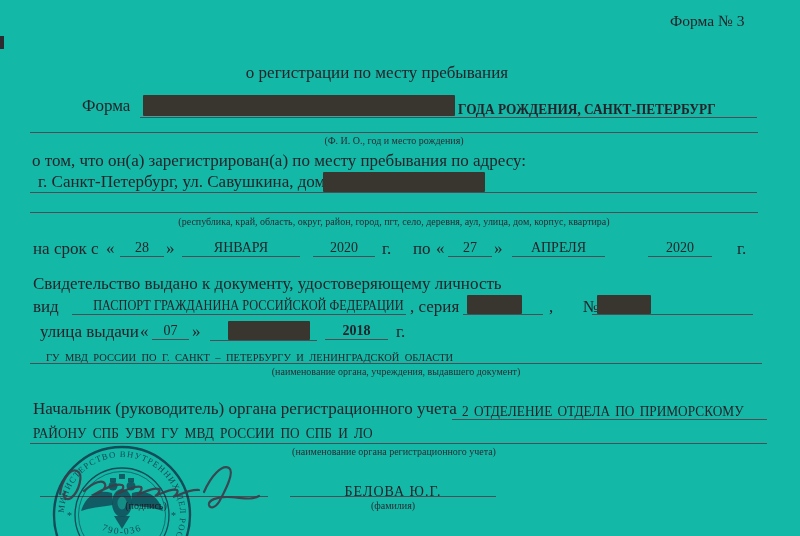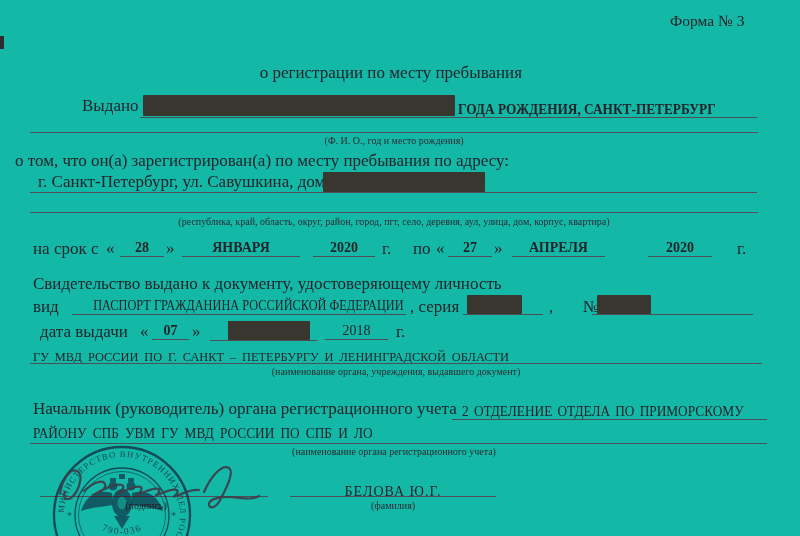--- a/index.html
+++ b/index.html
@@ -17,48 +17,48 @@
     padding-left:16px;
   }
   .t{position:absolute;font-size:17px;line-height:20px;white-space:nowrap;}
   .sm{position:absolute;font-size:10px;line-height:12px;color:#2a2b33;white-space:nowrap;}
   .b{font-weight:bold;}
   .cond{display:inline-block;transform:scaleX(0.9);transform-origin:left center;white-space:nowrap;}
   .condc{display:inline-block;transform:scaleX(0.9);transform-origin:center center;white-space:nowrap;}
   .uline{position:absolute;height:1px;background:var(--line);}
   .cell{
     position:absolute;top:239px;height:17px;border-bottom:1px solid var(--line);
-    text-align:center;font-weight:bold;font-size:14px;line-height:18px;white-space:nowrap;
+    text-align:center;font-weight:normal;font-size:14px;line-height:18px;white-space:nowrap;
   }
   .redact{position:absolute;background:var(--redact);border-radius:1px;}
   .capcenter{text-align:center;}
   .stamp-svg{position:absolute;left:50px;top:443px;mix-blend-mode:multiply;opacity:.88;}
   .sig-svg{position:absolute;left:52px;top:458px;}
   .artifact{position:absolute;background:#2c2c30;}
 </style>
 </head>
 <body>
 
 <div class="page">
 
   <div class="artifact" style="left:0;top:36px;width:4px;height:13px;"></div>
 
   <div class="t" style="left:670px;top:11px;font-size:15.5px;">Форма № 3</div>
 
-  <div class="t" style="left:250px;top:63px;width:272px;text-align:right;">о регистрации по месту пребывания</div>
+  <div class="t" style="left:241px;top:63px;width:272px;text-align:center;">о регистрации по месту пребывания</div>
 
-  <div class="t" style="left:82px;top:96px;">Выдано</div>
+  <div class="t" style="left:82px;top:96px;">Форма</div>
   <div class="uline" style="left:140px;top:117px;width:617px;"></div>
   <div class="redact" style="left:143px;top:95px;width:312px;height:21px;"></div>
   <div class="t b" style="left:458px;top:100px;font-size:14px;"><span class="cond" style="transform:scaleX(0.95);">ГОДА РОЖДЕНИЯ, САНКТ-ПЕТЕРБУРГ</span></div>
 
   <div class="uline" style="left:30px;top:132px;width:728px;"></div>
   <div class="sm capcenter" style="left:124px;top:135px;width:540px;">(Ф. И. О., год и место рождения)</div>
 
-  <div class="t" style="left:15px;top:151px;text-align:right;">о том, что он(а) зарегистрирован(а) по месту пребывания по адресу:</div>
+  <div class="t" style="left:32px;top:151px;text-align:right;">о том, что он(а) зарегистрирован(а) по месту пребывания по адресу:</div>
 
   <div class="t" style="left:38px;top:172px;">г. Санкт-Петербург, ул. Савушкина, дом</div>
   <div class="redact" style="left:323px;top:172px;width:162px;height:20px;"></div>
   <div class="uline" style="left:30px;top:192px;width:727px;"></div>
   <div class="uline" style="left:30px;top:212px;width:728px;"></div>
   <div class="sm capcenter" style="left:30px;top:216px;width:728px;">(республика, край, область, округ, район, город, пгт, село, деревня, аул, улица, дом, корпус, квартира)</div>
 
   <div class="t" style="left:33px;top:239px;">на срок с</div>
   <div class="t" style="left:106px;top:239px;">«</div>
   <div class="cell" style="left:120px;width:44px;">28</div>
@@ -81,30 +81,30 @@
     <span class="condc" style="transform:scaleX(0.88);">ПАСПОРТ ГРАЖДАНИНА РОССИЙСКОЙ ФЕДЕРАЦИИ</span>
   </div>
   <div class="t" style="left:410px;top:297px;">, серия</div>
   <div class="uline" style="left:463px;top:314px;width:80px;"></div>
   <div class="redact" style="left:467px;top:295px;width:55px;height:19px;"></div>
   <div class="t" style="left:549px;top:297px;">,</div>
   <div class="t" style="left:583px;top:297px;">№</div>
   <div class="uline" style="left:592px;top:314px;width:161px;"></div>
   <div class="redact" style="left:597px;top:295px;width:54px;height:19px;"></div>
 
-  <div class="t" style="left:40px;top:322px;">дата выдачи</div>
+  <div class="t" style="left:40px;top:322px;">улица выдачи</div>
   <div class="t" style="left:140px;top:322px;">«</div>
   <div class="cell" style="left:152px;top:322px;width:37px;">07</div>
   <div class="t" style="left:192px;top:322px;">»</div>
   <div class="uline" style="left:210px;top:340px;width:107px;"></div>
   <div class="redact" style="left:228px;top:321px;width:82px;height:19px;"></div>
-  <div class="cell" style="left:325px;top:322px;width:63px;font-weight:normal;">2018</div>
+  <div class="cell" style="left:325px;top:322px;width:63px;font-weight:bold;">2018</div>
   <div class="t" style="left:396px;top:322px;">г.</div>
 
-  <div class="t" style="left:33px;top:347px;font-size:13px;word-spacing:3px;"><span class="cond" style="transform:scaleX(0.95);">ГУ МВД РОССИИ ПО Г. САНКТ – ПЕТЕРБУРГУ И ЛЕНИНГРАДСКОЙ ОБЛАСТИ</span></div>
+  <div class="t" style="left:46px;top:347px;font-size:11px;word-spacing:3px;"><span class="cond" style="transform:scaleX(0.95);">ГУ МВД РОССИИ ПО Г. САНКТ – ПЕТЕРБУРГУ И ЛЕНИНГРАДСКОЙ ОБЛАСТИ</span></div>
   <div class="uline" style="left:30px;top:363px;width:732px;"></div>
   <div class="sm capcenter" style="left:30px;top:366px;width:732px;">(наименование органа, учреждения, выдавшего документ)</div>
 
   <div class="t" style="left:33px;top:399px;">Начальник (руководитель) органа регистрационного учета</div>
   <div class="t" style="left:462px;top:402px;font-size:14px;word-spacing:2px;"><span class="cond" style="transform:scaleX(0.95);">2 ОТДЕЛЕНИЕ ОТДЕЛА ПО ПРИМОРСКОМУ</span></div>
   <div class="uline" style="left:452px;top:419px;width:315px;"></div>
   <div class="t" style="left:33px;top:424px;font-size:14px;word-spacing:3px;"><span class="cond" style="transform:scaleX(0.95);">РАЙОНУ СПБ УВМ ГУ МВД РОССИИ ПО СПБ И ЛО</span></div>
   <div class="uline" style="left:30px;top:443px;width:737px;"></div>
   <div class="sm capcenter" style="left:30px;top:446px;width:728px;">(наименование органа регистрационного учета)</div>
 

